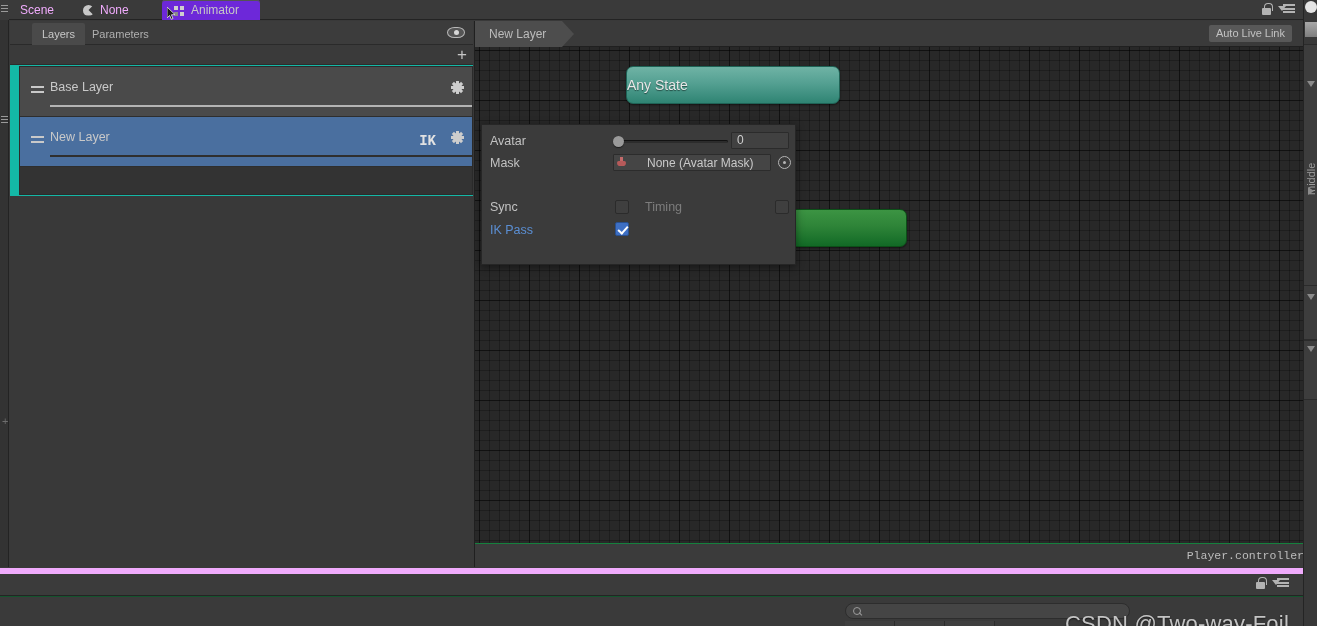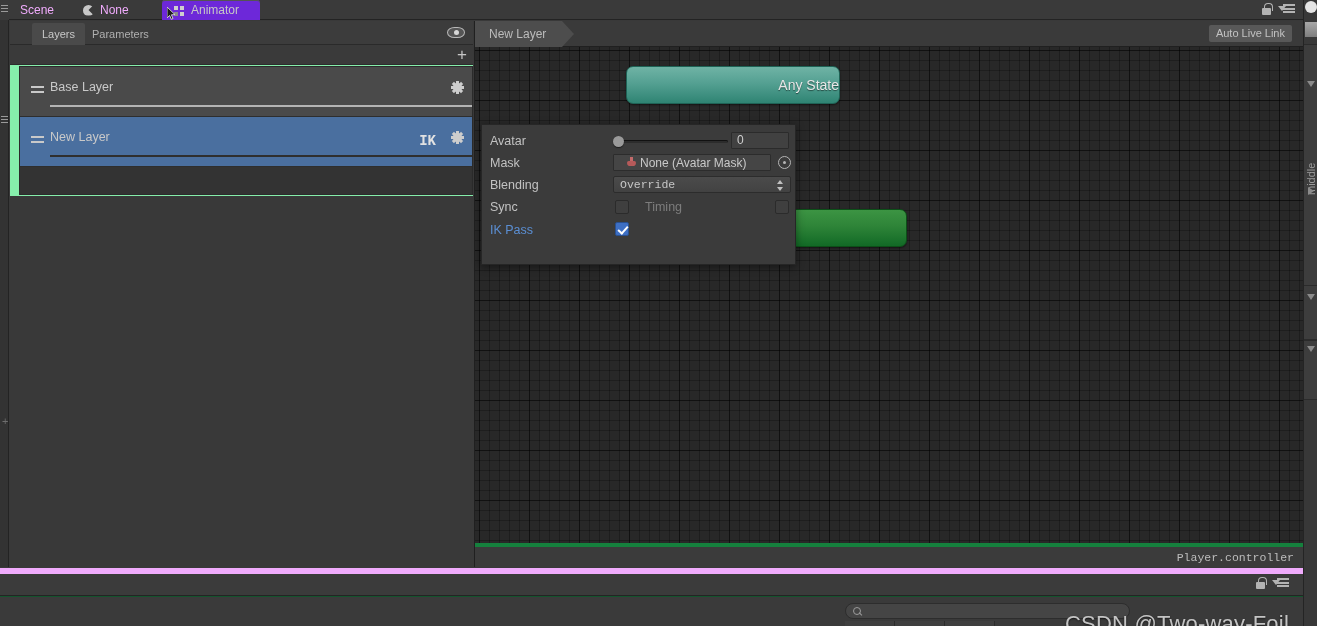--- a/index.html
+++ b/index.html
@@ -82,21 +82,21 @@
   }
   #leftstrip-b {
     position:absolute; left:0; top:0; width:9px; height:20px; background:#3a3a3a;
   }
   .mini-burger { position:absolute; left:1px; width:7px; }
   .mini-burger .l { height:1px; background:#9a9a9a; margin-bottom:2px; }
 
   
   #leftpanel {
     position:absolute; left:10px; top:21px; width:463px; height:546px;
-    background:#86efac;
+    background:#14b8a6;
   }
   #subtabs {
     position:absolute; left:0; top:0; width:463px; height:24px;
     background:#3c3c3c; border-bottom:1px solid #2a2a2a;
   }
   .subtab {
     position:absolute; top:2px; height:22px; line-height:22px;
     font-size:11px; color:#b0b0b0; padding:0 10px;
   }
   .subtab.active {
@@ -205,31 +205,30 @@
     background-image:
       linear-gradient(to right, rgba(0,0,0,.25) 1px, transparent 1px),
       linear-gradient(to bottom, rgba(0,0,0,.25) 1px, transparent 1px),
       linear-gradient(to right, rgba(0,0,0,.42) 1px, transparent 1px),
       linear-gradient(to bottom, rgba(0,0,0,.42) 1px, transparent 1px);
     background-size: 10px 10px, 10px 10px, 50px 50px, 50px 50px;
     background-position: 4px 0px, 0px 3px, 4px 0px, 0px 3px;
   }
   #graph-footer {
     position:absolute; left:0; bottom:0; width:829px; height:24px;
-    background:#3b3b3b; border-top:4px solid #15803d;
+    background:#3b3b3b; border-top:1px solid #15803d;
     display:flex; align-items:center; justify-content:flex-end;
-    padding-right:10px;
     font-size:11.5px; color:#bcbcbc;
     font-family:"Liberation Mono", monospace;
   }
 
   
   .state-node {
     position:absolute; border-radius:7px;
-    display:flex; align-items:center; justify-content:flex-end;
+    display:flex; align-items:center; justify-content:flex-start;
     font-size:14px; color:#e8e8e8;
     text-shadow:0 1px 1px rgba(0,0,0,.5);
     box-shadow:0 1px 2px rgba(0,0,0,.5);
   }
   #node-anystate {
     left:151px; top:19px; width:214px; height:38px;
     background:linear-gradient(to bottom, #6fb3a5 0%, #54a092 45%, #2f8473 100%);
     border:1px solid #1f6356;
   }
   #node-green {
@@ -273,21 +272,21 @@
     position:absolute; left:249px; top:2px; width:58px; height:17px;
     background:#414141; border:1px solid #2b2b2b; border-radius:1px;
     line-height:15px; padding-left:5px;
     font-size:12px; color:#cfcfcf;
   }
 
   
   #mask-field {
     position:absolute; left:131px; top:2px; width:158px; height:17px;
     background:#454545; border:1px solid #2c2c2c; border-radius:1px;
-    display:flex; align-items:center; gap:4px; padding-left:13px;
+    display:flex; align-items:center; gap:21px; padding-left:3px;
     font-size:12px; color:#c9c9c9;
   }
   .mask-glyph { position:relative; width:9px; height:12px; flex:none; }
   .mask-glyph::before {
     content:""; position:absolute; left:3px; top:0; width:3px; height:5px; background:#c36a6a;
   }
   .mask-glyph::after {
     content:""; position:absolute; left:0px; top:4px; width:9px; height:5px;
     background:#b65a5a; border-radius:2px 2px 4px 4px;
   }
@@ -574,30 +573,20 @@
 
     <div class="frow" style="top:27px;text-align:center;">
       <div class="flabel noselect">Mask</div>
       <div id="mask-field" class="noselect">
         <span class="mask-glyph"></span>
         <span>None (Avatar Mask)</span>
       </div>
       <div id="mask-picker"></div>
     </div>
 
-    <div class="frow" style="top:49px;">
-      <div class="flabel noselect">Blending</div>
-      <div id="blending-select" class="noselect">
-        <span>Override</span>
-        <span class="arrows">
-          <span class="up"></span>
-            <span class="dn"></span>
-        </span>
-      </div>
-    </div>
 
     <div class="frow" style="top:94px;">
       <div class="flabel accent noselect">IK Pass</div>
       <div class="cbx checked" style="left:133px;top:3px;"></div>
     </div>
 
     <div class="frow" style="top:71px;">
       <div class="flabel noselect">Sync</div>
       <div class="cbx" style="left:133px;top:4px;"></div>
       <div class="dim-label noselect" style="left:163px;">Timing</div>

